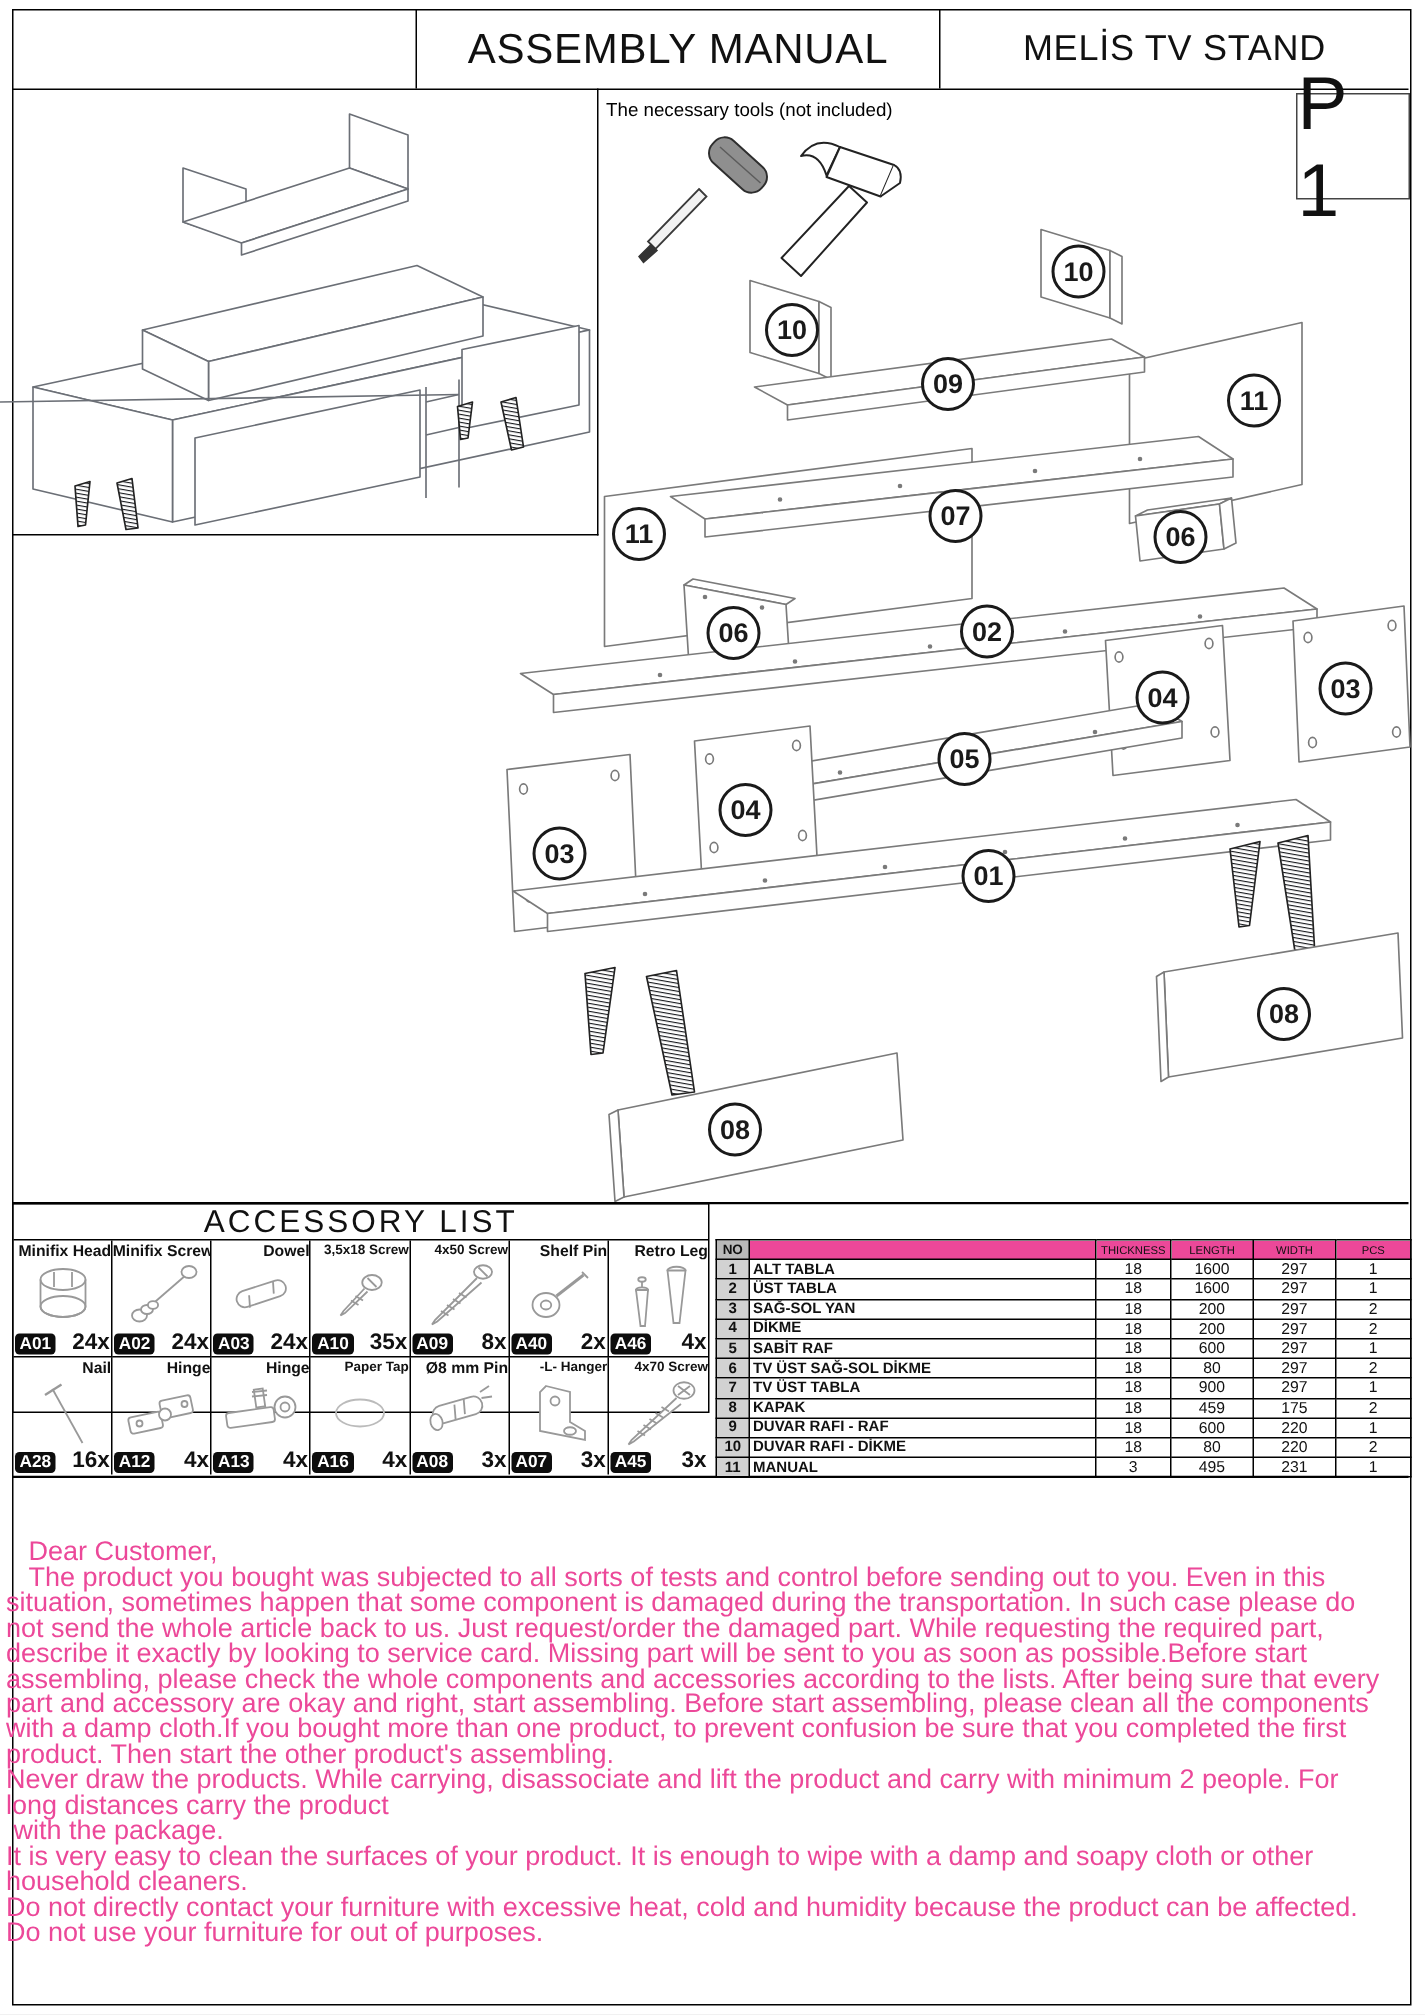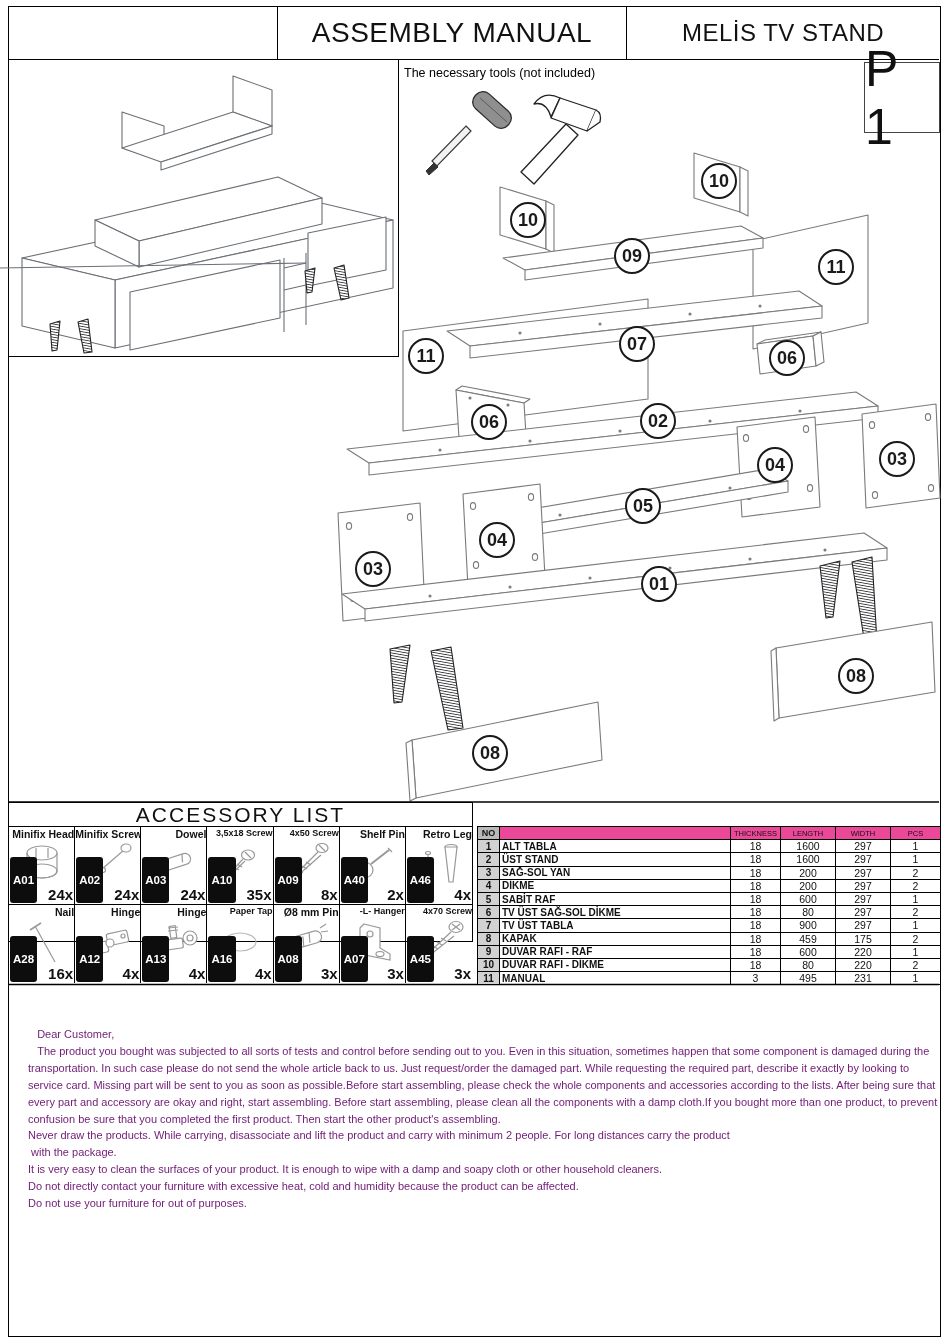--- a/index.html
+++ b/index.html
@@ -24,31 +24,31 @@
   .acc-box{position:absolute;left:8px;top:802px;width:465px;height:140px;border:1.5px solid #000;box-sizing:border-box;}
   .acc-title{height:24px;border-bottom:1.5px solid #000;box-sizing:border-box;text-align:center;font-size:21px;letter-spacing:2px;line-height:23px;font-weight:400;}
   .acc-grid{display:grid;grid-template-columns:repeat(7,1fr);grid-template-rows:78px 78px;height:157px;}
   .acc-cell{position:relative;box-sizing:border-box;border-right:1.5px solid #000;border-bottom:1.5px solid #000;overflow:hidden;}
   .acc-cell:nth-child(7n){border-right:none;}
   .acc-cell:nth-child(n+8){border-bottom:none;}
   .acc-name{text-align:right;font-size:10.5px;font-weight:700;padding-top:1px;white-space:nowrap;}
   .acc-name.small{font-size:9px;}
   .acc-icon{position:absolute;left:50%;top:13px;transform:translateX(-50%);}
   .acc-bottom{position:absolute;left:1px;right:1px;bottom:1px;display:flex;justify-content:space-between;align-items:flex-end;}
-  .acc-code{background:#0d0d0d;color:#fff;font-size:11.5px;font-weight:700;padding:17px 3px;border-radius:3px;}
+  .acc-code{background:#0d0d0d;color:#fff;font-size:11.5px;font-weight:700;padding:1px 3px;border-radius:3px;}
   .acc-qty{font-size:15px;font-weight:700;}
   
   .parts-table{position:absolute;left:477px;top:826px;width:463px;border-collapse:collapse;table-layout:fixed;}
   .parts-table th,.parts-table td{border:1px solid #000;font-size:10.5px;padding:0 2px;height:12.2px;overflow:hidden;white-space:nowrap;}
   .parts-table th{background:#ec4899;font-size:7.5px;font-weight:400;}
   .parts-table td.no{background:#d2d2d2;text-align:center;font-weight:700;font-size:10px;}
   .parts-table td.name{text-align:left;font-weight:700;font-size:10px;}
   .parts-table td.num{text-align:center;font-size:10.5px;}
   
-  .customer-note{position:absolute;left:28px;top:1026px;width:916px;font-size:11px;line-height:16.9px;color:#701a75;}
+  .customer-note{position:absolute;left:4px;top:1026px;width:916px;font-size:18px;line-height:16.9px;color:#ec4899;}
   .customer-note div{white-space:pre-wrap;}
 </style>
 </head>
 <body>
 
 <div class="page">
   <div class="page-border"></div>
 
   <div class="header">
     <div class="hcell c1"></div>
@@ -489,21 +489,21 @@
       <tr>
           <td class="no">1</td>
           <td class="name">ALT TABLA</td>
           <td class="num">18</td>
           <td class="num">1600</td>
           <td class="num">297</td>
           <td class="num">1</td>
         </tr>
       <tr>
           <td class="no">2</td>
-          <td class="name">ÜST STAND</td>
+          <td class="name">ÜST TABLA</td>
           <td class="num">18</td>
           <td class="num">1600</td>
           <td class="num">297</td>
           <td class="num">1</td>
         </tr>
       <tr>
           <td class="no">3</td>
           <td class="name">SAĞ-SOL YAN</td>
           <td class="num">18</td>
           <td class="num">200</td>

